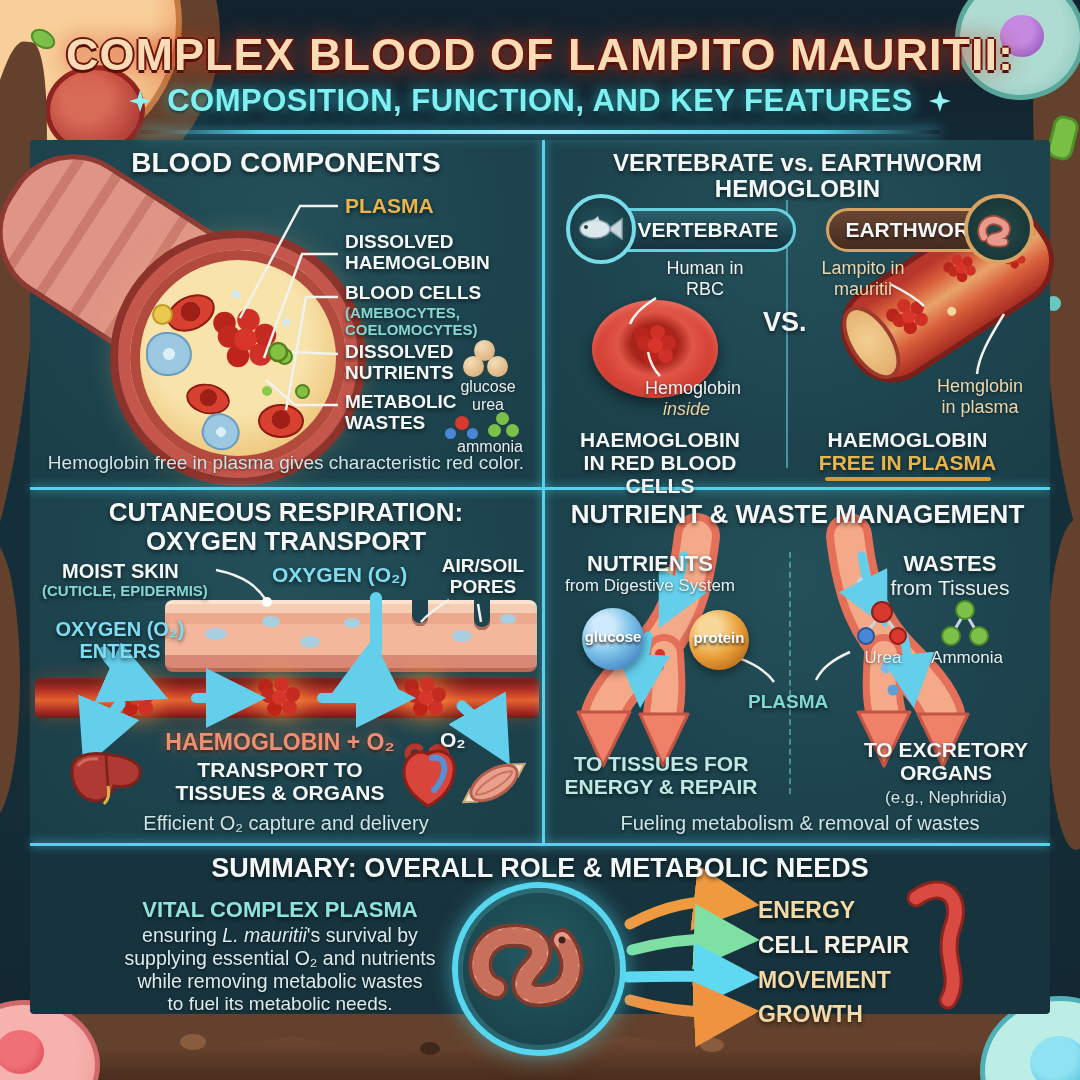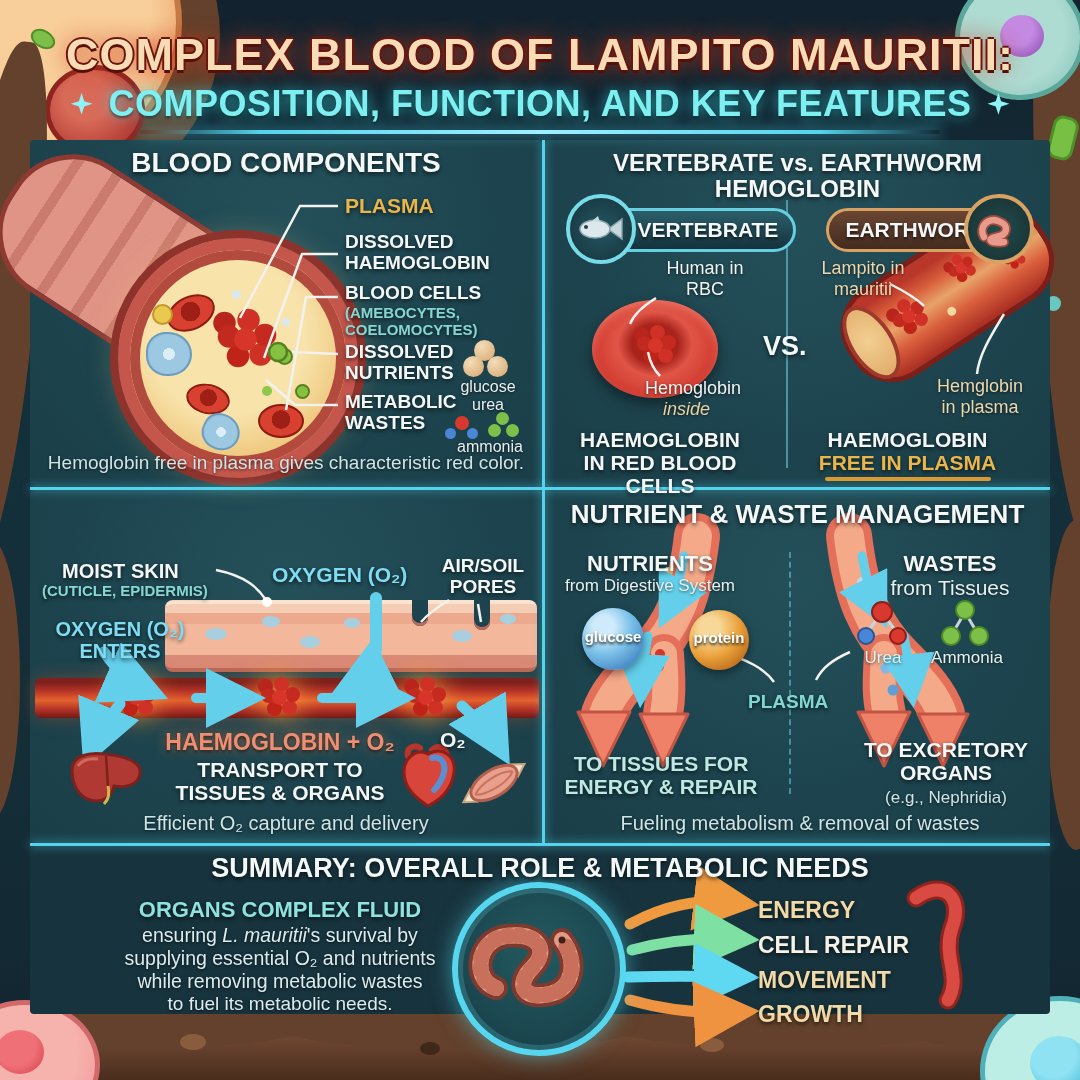--- a/index.html
+++ b/index.html
@@ -83,21 +83,21 @@
   <div class="abs dot" style="left:980px;top:996px;width:150px;height:140px;z-index:1;border:5px solid #4fb0ba;
               background:radial-gradient(circle at 45% 40%,#bdeee6 0 55%,#8fd8d0 100%);"></div>
   <div class="abs dot" style="left:1030px;top:1036px;width:58px;height:54px;z-index:1;
               background:radial-gradient(circle at 40% 35%,#8fe2f2 0 45%,#46bcd8 95%);"></div>
   <div class="abs dot" style="left:1002px;top:898px;width:22px;height:44px;background:#86c943;border:3px solid #55962a;z-index:1;border-radius:12px;transform:rotate(38deg);"></div>
 
   <div class="abs txt ctr lbl" style="left:40px;top:30px;width:1000px;font-size:45px;letter-spacing:1px;color:#f8dcb6;
               text-shadow:-2px 0 0 #6b150e,2px 0 0 #6b150e,0 -2px 0 #6b150e,0 3px 0 #551009,0 0 22px rgba(205,55,25,.95);">COMPLEX BLOOD OF LAMPITO MAURITII:</div>
   <div class="abs lbl" style="left:40px;top:84px;width:1000px;display:flex;align-items:center;justify-content:center;gap:16px;">
     <span class="sparkle"></span>
-    <span class="txt" style="font-size:36px;letter-spacing:.5px;color:#7ff0f2;text-shadow:0 0 14px rgba(60,220,230,.75),0 2px 3px rgba(0,0,0,.6);">COMPOSITION, FUNCTION, AND KEY FEATURES</span>
+    <span class="txt" style="font-size:31px;letter-spacing:.5px;color:#7ff0f2;text-shadow:0 0 14px rgba(60,220,230,.75),0 2px 3px rgba(0,0,0,.6);">COMPOSITION, FUNCTION, AND KEY FEATURES</span>
     <span class="sparkle"></span>
   </div>
   <div class="abs" style="left:140px;top:130px;width:800px;height:4px;z-index:4;border-radius:2px;
               background:linear-gradient(90deg,transparent,#54d4ec 15%,#9ff0ff 50%,#54d4ec 85%,transparent);
               box-shadow:0 0 14px rgba(80,215,240,.9);"></div>
 
   <div class="abs panel" style="left:30px;top:140px;width:512px;height:347px;"></div>
   <div class="abs panel" style="left:545px;top:140px;width:505px;height:347px;"></div>
   <div class="abs panel" style="left:30px;top:490px;width:512px;height:353px;"></div>
   <div class="abs panel" style="left:545px;top:490px;width:505px;height:353px;"></div>
@@ -178,21 +178,21 @@
   <div class="abs cap pre ctr lbl" style="left:650px;top:258px;width:110px;font-size:18px;color:#f0f4f4;font-weight:normal;">Human in
 RBC</div>
   <div class="abs" style="left:592px;top:300px;width:126px;height:98px;border-radius:50%;z-index:3;
               background:radial-gradient(ellipse at 50% 45%,#a8241b 0 26%,#e05547 42%,#d23d32 68%,#8f1812 100%);
               box-shadow:0 6px 14px rgba(0,0,0,.45),inset 0 4px 8px rgba(255,160,140,.5);"></div>
   <div class="abs berry" style="left:648px;top:338px;z-index:3;"></div>
   <div class="abs cap lbl" style="left:645px;top:378px;font-size:18px;color:#f0f4f4;">
     <span>Hemoglobin</span><br>
     <span style="font-style:italic;color:#e8d2a2;display:inline-block;padding-left:18px;">inside</span>
   </div>
-  <div class="abs txt w lbl" style="left:763px;top:332px;font-size:27px;">VS.</div>
+  <div class="abs txt w lbl" style="left:763px;top:308px;font-size:27px;">VS.</div>
   <div class="abs cap pre ctr lbl" style="left:808px;top:258px;width:110px;font-size:18px;color:#ecd8ae;font-weight:normal;">Lampito in
 mauritii</div>
   <div class="abs" style="left:845px;top:296px;width:220px;height:92px;z-index:3;transform:rotate(-33deg);transform-origin:20px 46px;
               border-radius:46px;border:5px solid #7c1f18;
               background:linear-gradient(180deg,#b9372a 0 12%,#d95f3c 30%,#e8a36a 50%,#d95f3c 72%,#a92d22 100%);">
     <div class="abs" style="left:-2px;top:4px;width:36px;height:74px;border-radius:50%;border:4px solid #9e3a2c;
                 background:radial-gradient(circle at 45% 45%,#f2cf92,#e0a866);"></div>
     <div class="abs berry" style="left:58px;top:36px;transform:scale(.9);"></div>
     <div class="abs berry" style="left:128px;top:24px;transform:scale(.7);"></div>
     <div class="abs berry" style="left:178px;top:44px;transform:scale(.55);"></div>
@@ -238,20 +238,22 @@
   </svg>
   <svg class="abs" style="left:456px;top:752px;z-index:5;" width="76" height="62" viewBox="0 0 76 62">
     <g transform="rotate(-32 38 31)">
       <polygon points="2,31 14,24 14,38" fill="#f2e3cc" stroke="#c8a87c" stroke-width="2"></polygon>
       <polygon points="74,31 62,24 62,38" fill="#f2e3cc" stroke="#c8a87c" stroke-width="2"></polygon>
       <ellipse cx="38" cy="31" rx="26" ry="13" fill="#e8a08c" stroke="#b45f4e" stroke-width="3"></ellipse>
       <path d="M16 31 C26 24,50 24,60 31 M16 31 C26 38,50 38,60 31" fill="none" stroke="#c9725e" stroke-width="2"></path>
     </g>
   </svg>
 
+  <div class="abs txt pre ctr lbl" style="left:30px;top:498px;width:512px;font-size:26px;color:#f4f8f8;">CUTANEOUS RESPIRATION:
+OXYGEN TRANSPORT</div>
   <div class="abs txt w lbl" style="left:62px;top:560px;font-size:20px;">MOIST SKIN</div>
   <div class="abs txt tl lbl" style="left:42px;top:583px;font-size:15px;">(CUTICLE, EPIDERMIS)</div>
   <div class="abs txt cy lbl" style="left:272px;top:563px;font-size:21px;">OXYGEN (O₂)</div>
   <div class="abs txt w pre ctr lbl" style="left:428px;top:556px;width:110px;font-size:19px;">AIR/SOIL
 PORES</div>
   <div class="abs txt cy pre ctr lbl" style="left:36px;top:618px;width:168px;font-size:20px;">OXYGEN (O₂)
 ENTERS</div>
   <div class="abs txt coral ctr lbl" style="left:150px;top:730px;width:260px;font-size:23px;text-shadow:0 0 12px rgba(255,120,60,.55),0 2px 3px rgba(0,0,0,.6);">HAEMOGLOBIN + O₂</div>
   <div class="abs txt w lbl" style="left:440px;top:728px;font-size:21px;">O₂</div>
   <div class="abs txt w pre ctr lbl" style="left:160px;top:758px;width:240px;font-size:21px;">TRANSPORT TO
@@ -290,21 +292,21 @@
   <div class="abs cap ctr lbl" style="left:922px;top:648px;width:90px;font-size:17px;color:#e6f0f0;">Ammonia</div>
   <div class="abs txt tl lbl" style="left:748px;top:692px;font-size:19px;color:#7fd8d2;">PLASMA</div>
   <div class="abs txt tl pre ctr lbl" style="left:556px;top:752px;width:210px;font-size:21px;color:#bde8e4;">TO TISSUES FOR
 ENERGY &amp; REPAIR</div>
   <div class="abs txt w pre ctr lbl" style="left:848px;top:738px;width:196px;font-size:21px;">TO EXCRETORY
 ORGANS</div>
   <div class="abs cap ctr lbl" style="left:848px;top:788px;width:196px;font-size:17px;">(e.g., Nephridia)</div>
   <div class="abs cap ctr lbl" style="left:570px;top:812px;width:460px;font-size:20px;">Fueling metabolism &amp; removal of wastes</div>
 
   <div class="abs txt ctr lbl" style="left:40px;top:854px;width:1000px;font-size:27px;color:#f4f8f8;">SUMMARY: OVERALL ROLE &amp; METABOLIC NEEDS</div>
-  <div class="abs txt tl ctr lbl" style="left:90px;top:898px;width:380px;font-size:22px;color:#8fe3de;">ORGANS COMPLEX FLUID</div>
+  <div class="abs txt tl ctr lbl" style="left:90px;top:898px;width:380px;font-size:22px;color:#8fe3de;">VITAL COMPLEX PLASMA</div>
   <div class="abs cap ctr lbl" style="left:70px;top:924px;width:420px;font-size:19.5px;color:#dcecee;">
     <span>ensuring </span><span style="font-style:italic">L. mauritii</span><span>'s survival by</span>
   </div>
   <div class="abs cap ctr lbl" style="left:70px;top:947px;width:420px;font-size:19.5px;color:#dcecee;">supplying essential O₂ and nutrients</div>
   <div class="abs cap ctr lbl" style="left:70px;top:970px;width:420px;font-size:19.5px;color:#dcecee;">while removing metabolic wastes</div>
   <div class="abs cap ctr lbl" style="left:70px;top:993px;width:420px;font-size:19px;color:#dcecee;">to fuel its metabolic needs.</div>
   <div class="abs" style="left:452px;top:882px;width:162px;height:162px;border-radius:50%;z-index:5;
               border:6px solid #56d7ef;background:radial-gradient(circle at 50% 40%,#235a60,#1a434c 75%);
               box-shadow:0 0 22px rgba(80,220,240,.55),inset 0 0 0 5px rgba(90,200,215,.25);">
     <svg width="150" height="150" viewBox="0 0 150 150">

